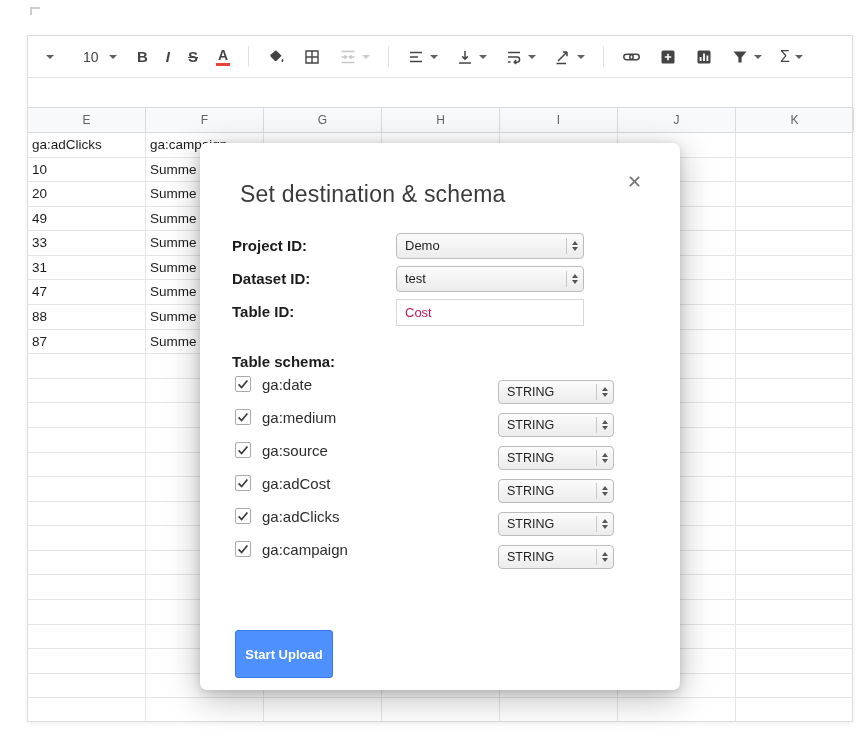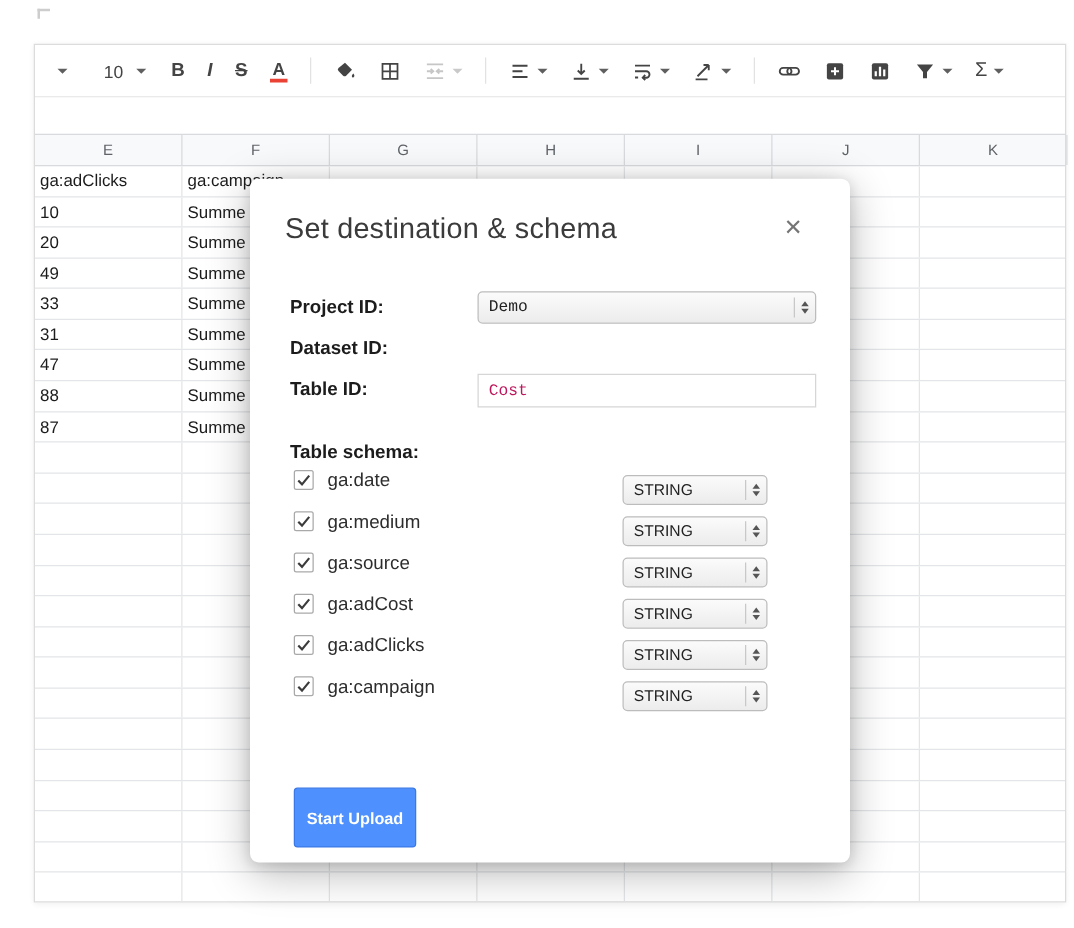--- a/index.html
+++ b/index.html
@@ -65,31 +65,31 @@
     font-size:13.5px; color:#1b1b1b; line-height:23px; padding-left:4px;
   }
   .cell-text { white-space:nowrap; }
   
   .modal {
     position:absolute; left:200px; top:143px; width:480px; height:547px;
     background:#fff; border-radius:7px; z-index:10;
     box-shadow:0 8px 34px rgba(0,0,0,.28), 0 2px 10px rgba(0,0,0,.14);
   }
   .modal-title {
-    position:absolute; left:28px; top:26px; margin:0;
+    position:absolute; left:28px; top:26px; margin:12px;
     font-size:23px; font-weight:400; color:#3b3b3b; letter-spacing:.2px;
   }
   .modal-close {
     position:absolute; right:38px; top:30px; font-size:18px; color:#757575; line-height:1;
   }
   .form-label {
     position:absolute; left:32px; height:26px; line-height:26px;
     font-weight:700; font-size:15px; color:#1c1c1c;
   }
-  .form-control { position:absolute; left:182px; width:271px; height:26px;font-family:Liberation Mono, monospace; }
+  .form-control { position:absolute; left:196px; width:188px; height:26px; }
   .select {
     position:relative; width:100%; height:100%;
     border:1px solid #bcbcbc; border-radius:4px;
     background:linear-gradient(#fbfbfb,#ececec);
     font-size:13px; color:#222;
   }
   .select-value {
     display:block; padding-left:8px; line-height:24px;
     overflow:hidden; white-space:nowrap;
   }
@@ -488,20 +488,29 @@
       <div class="select">
         <span class="select-value">Demo</span>
         <span class="spinner">
             <span class="tri-up"></span>
             <span class="tri-down"></span>
           </span>
       </div>
     </div>
 
     <span class="form-label" style="top:123px;">Dataset ID:</span>
+    <div class="form-control" style="top:123px;">
+      <div class="select">
+        <span class="select-value">test</span>
+        <span class="spinner">
+            <span class="tri-up"></span>
+            <span class="tri-down"></span>
+          </span>
+      </div>
+    </div>
 
     <span class="form-label" style="top:156px;">Table ID:</span>
     <div class="form-control" style="top:156px;">
       <div class="text-input">
         <span>Cost</span>
       </div>
     </div>
 
     <div class="schema-label">Table schema:</div>
 

